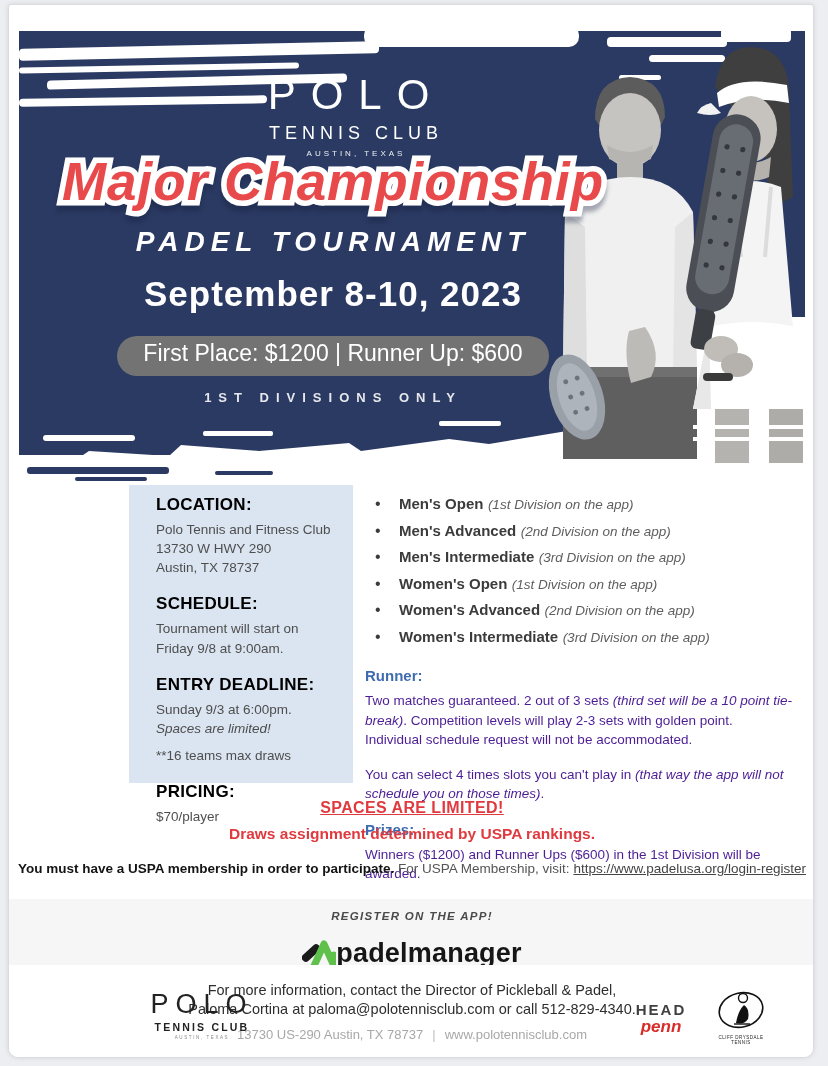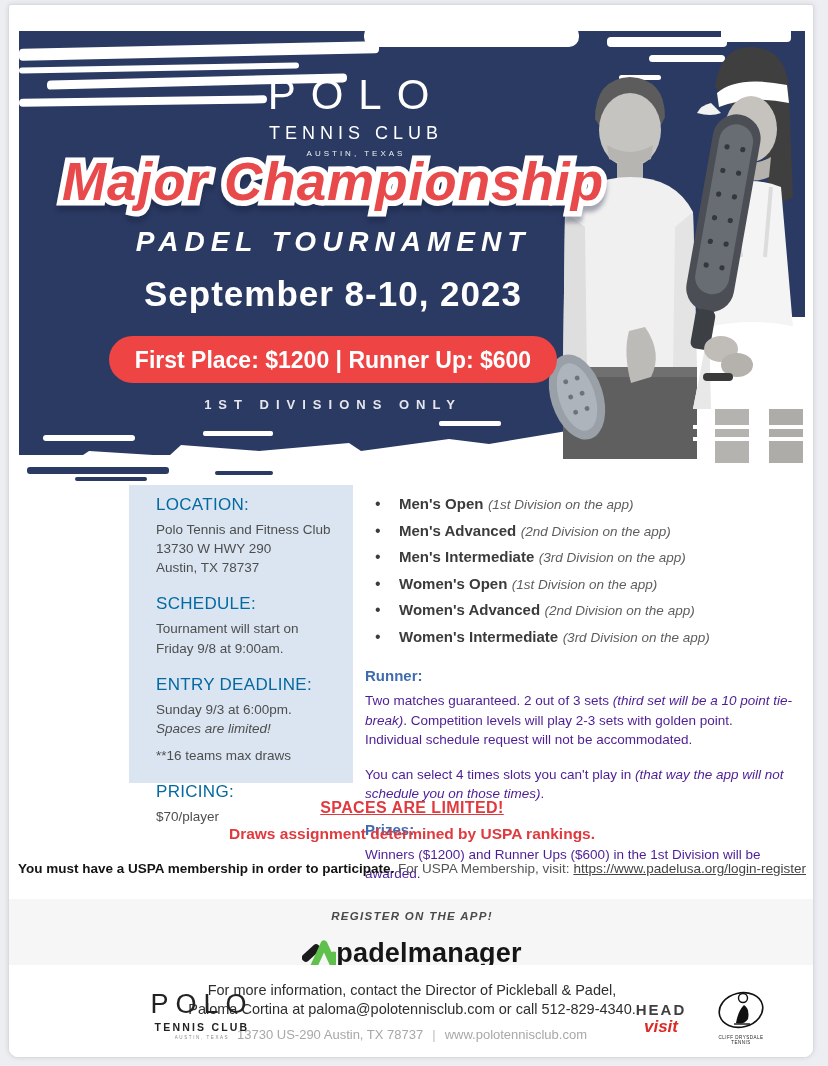--- a/index.html
+++ b/index.html
@@ -26,29 +26,29 @@
   .title-wrap { position:relative; display:inline-block;
                 font-size:53px; font-weight:800; font-style:italic; letter-spacing:1px;
                 filter:drop-shadow(0 6px 2px rgba(20,30,60,.35)); }
   .title-stroke { position:absolute; left:0; top:0; width:100%;
                   -webkit-text-stroke:11px #ffffff; color:#fff; }
   .title-fill { position:relative; color:#e8494b; }
 
   .subtitle { margin-top:14px; font-size:28px; font-weight:800; font-style:italic;
               letter-spacing:6px; color:#ffffff; }
   .dates { margin-top:16px; font-size:35px; font-weight:700; color:#ffffff; letter-spacing:1px; }
-  .prize-pill { display:inline-block; margin-top:22px; background:#ef4444; color:#fff;
-                font-size:23px; font-weight:700; padding:11px 26px 9px; border-radius:26px; }
+  .prize-pill { display:inline-block; margin-top:22px; background:#737373; color:#fff;
+                font-size:23px; font-weight:400; padding:4px 26px 9px; border-radius:26px; }
   .hero-note { margin-top:14px; font-size:13px; font-weight:600; letter-spacing:7px;
                color:rgba(255,255,255,.88); }
 
   
   .info-box { position:absolute; left:120px; top:464px; width:224px; height:314px;
               background:#dbe5f1; padding:26px 16px 0 27px; }
-  .info-box h3 { font-size:17px; font-weight:400; color:#0369a1; letter-spacing:.3px; margin-bottom:5px; }
+  .info-box h3 { font-size:17px; font-weight:700; color:#000000; letter-spacing:.3px; margin-bottom:5px; }
   .info-box p { font-size:13.5px; color:#4e4e4e; line-height:1.42; }
   .info-box .sect { margin-bottom:17px; }
   .italic { font-style:italic; }
   .team-note { margin-top:8px; }
 
   .right-col { position:absolute; left:356px; top:462px; width:440px; }
   .blue-h { font-size:15px; font-weight:700; color:#3f6cb0; margin-bottom:7px; }
   .div-item { position:relative; padding-left:34px; line-height:25.5px; white-space:nowrap; }
   .div-item::before { content:"•"; position:absolute; left:10px; color:#3b3b3b; }
   .div-name { font-size:15px; font-weight:700; color:#3b3b3b; }
@@ -302,21 +302,21 @@
     </div>
 
     <div class="f-logo">
       <div class="polo">POLO</div>
       <div class="tc">TENNIS CLUB</div>
       <div class="city">AUSTIN, TEXAS</div>
     </div>
 
     <div class="f-headpenn">
       <div class="f-head">HEAD</div>
-      <div class="f-penn">visit</div>
+      <div class="f-penn">penn</div>
     </div>
 
     <div class="f-cliff">
       <svg width="54" height="44" viewBox="0 0 54 44">
         <ellipse cx="27" cy="21" rx="22" ry="17" fill="none" stroke="#111" stroke-width="1.6" transform="rotate(-14 27 21)"></ellipse>
         <circle cx="29" cy="9" r="4.5" fill="none" stroke="#111" stroke-width="1.4"></circle>
         <path d="M22 34 Q24 22 30 16 Q36 20 34 30 Q30 36 22 34 Z" fill="#111"></path>
         <path d="M20 35 L36 35" stroke="#111" stroke-width="1.4"></path>
       </svg>
       <div class="f-cliff-cap">CLIFF DRYSDALE TENNIS</div>

